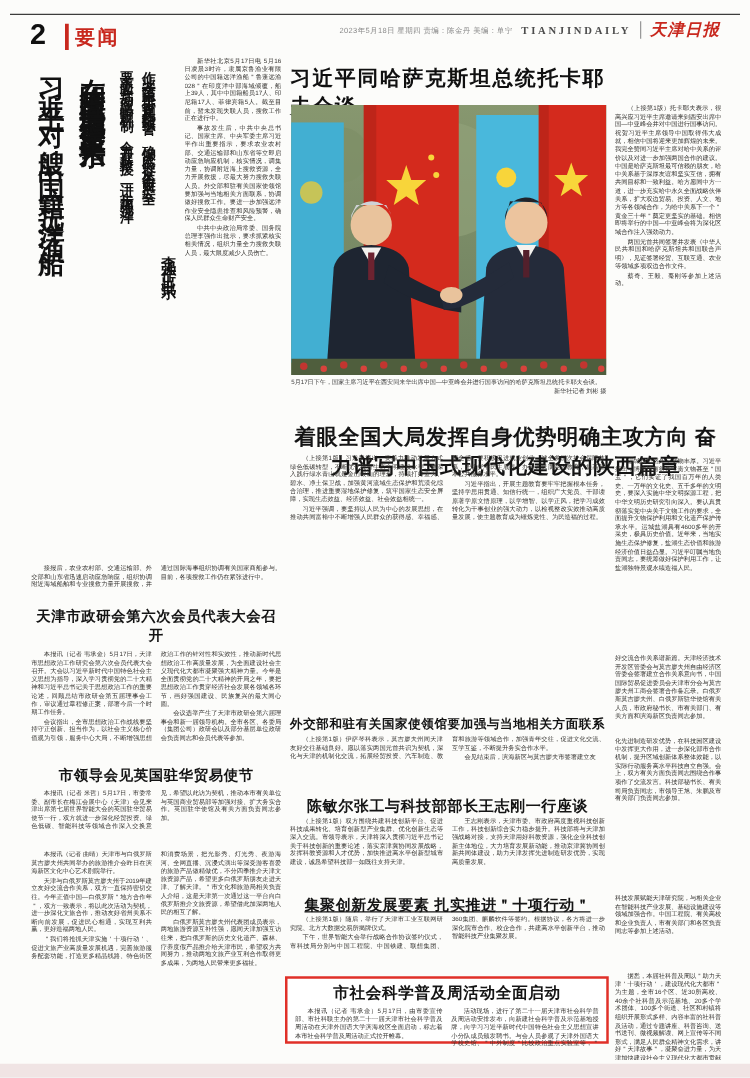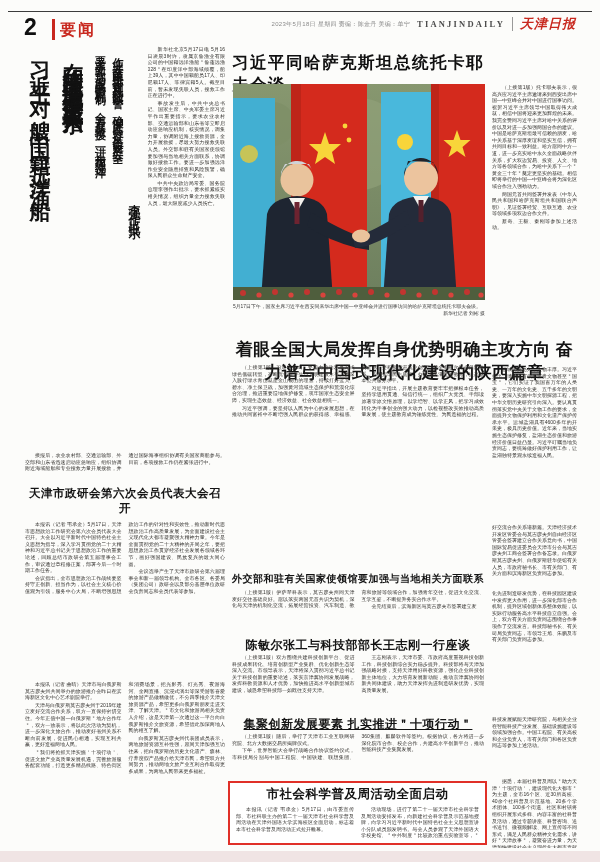--- a/index.html
+++ b/index.html
@@ -65,21 +65,21 @@
   
   .sx-headline{position:absolute;left:232px;top:338px;width:345px;font-size:17px;}
   .sx-body{position:absolute;left:232px;top:364px;width:252px;height:204px;}
   .isa-headline{position:absolute;left:232px;top:572px;width:252px;font-size:10px;}
   .isa-body{position:absolute;left:232px;top:589px;width:252px;height:44px;}
   .tech-headline{position:absolute;left:232px;top:637px;width:252px;font-size:12px;}
   .tech-body{position:absolute;left:232px;top:654px;width:252px;height:58px;}
   .inn-headline{position:absolute;left:232px;top:716px;width:252px;font-size:12px;text-decoration:underline;}
   .inn-body{position:absolute;left:232px;top:733px;width:252px;height:44px;}
   
-  .sos-box{position:absolute;left:228px;top:781px;width:259px;height:64px;border:2.6px solid var(--box_red);
+  .sos-box{position:absolute;left:228px;top:781px;width:259px;height:54px;border:2.6px solid var(--box_red);
     background:#fff;padding:3px 6px 12px;}
   .sos-box h2{font-size:12.5px;margin-bottom:3px;}
   .sos-body{height:40px;}
   
   .bottom-strip{position:absolute;left:0;right:0;bottom:0;height:11px;background:var(--strip);}
 </style>
 </head>
 <body>
 
 <div class="page">
@@ -115,20 +115,26 @@
 
   <section class="art-zy">
     <h2 class="mid">天津市政研会第六次会员代表大会召开</h2>
     <div class="zy-body body-sm cols2">
       <p>本报讯（记者 韦承金）5月17日，天津市思想政治工作研究会第六次会员代表大会召开。大会以习近平新时代中国特色社会主义思想为指导，深入学习贯彻党的二十大精神和习近平总书记关于思想政治工作的重要论述，回顾总结市政研会第五届理事会工作，审议通过章程修正案，部署今后一个时期工作任务。</p>
       <p>会议指出，全市思想政治工作战线要坚持守正创新、担当作为，以社会主义核心价值观为引领，服务中心大局，不断增强思想政治工作的针对性和实效性，推动新时代思想政治工作高质量发展，为全面建设社会主义现代化大都市凝聚强大精神力量。今年是全面贯彻党的二十大精神的开局之年，要把思想政治工作贯穿经济社会发展各领域各环节，画好强国建设、民族复兴的最大同心圆。</p>
       <p>会议选举产生了天津市政研会第六届理事会和新一届领导机构。全市各区、各委局（集团公司）政研会以及部分基层单位政研会负责同志和会员代表等参加。</p>
     </div>
   </section>
 
+  <section class="art-uk">
+    <h2 class="mid">市领导会见英国驻华贸易使节</h2>
+    <div class="uk-body body-sm cols2">
+      <p>本报讯（记者 米哲）5月17日，市委常委、副市长在梅江会展中心（天津）会见来津出席第七届世界智能大会的英国驻华贸易使节一行，双方就进一步深化经贸投资、绿色低碳、智能科技等领域合作深入交换意见，希望以此访为契机，推动本市有关单位与英国商业贸易部等加强对接、扩大务实合作。英国驻华使馆及有关方面负责同志参加。</p>
+    </div>
+  </section>
 
   <section class="art-tour">
     <div class="tour-body body-sm cols2">
       <p>本报讯（记者 曲晴）天津市与白俄罗斯莫吉廖夫州共同举办的旅游推介会昨日在滨海新区文化中心艺术剧院举行。</p>
       <p>天津与白俄罗斯莫吉廖夫州于2019年建立友好交流合作关系，双方一直保持密切交往。今年正值中国—白俄罗斯＂地方合作年＂，双方一致表示，将以此次活动为契机，进一步深化文旅合作，推动友好省州关系不断向前发展，促进民心相通，实现互利共赢，更好造福两地人民。</p>
       <p>＂我们将抢抓天津实施＇十项行动＇、促进文旅产业高质量发展机遇，完善旅游服务配套功能，打造更多精品线路、特色街区和消费场景，把光影秀、灯光秀、夜游海河、全网直播、沉浸式演出等深受游客喜爱的旅游产品做精做优，不分四季推介天津文旅资源产品，希望更多白俄罗斯朋友走进天津、了解天津。＂市文化和旅游局相关负责人介绍，这是天津第一次通过这一平台向白俄罗斯推介文旅资源，希望借此加深两地人民的相互了解。</p>
       <p>白俄罗斯莫吉廖夫州代表团成员表示，两地旅游资源互补性强，愿同天津加强互访往来，把白俄罗斯的历史文化遗产、森林、疗养度假产品推介给天津市民，希望双方共同努力，推动两地文旅产业互利合作取得更多成果，为两地人民带来更多福祉。</p>
     </div>
   </section>
 

